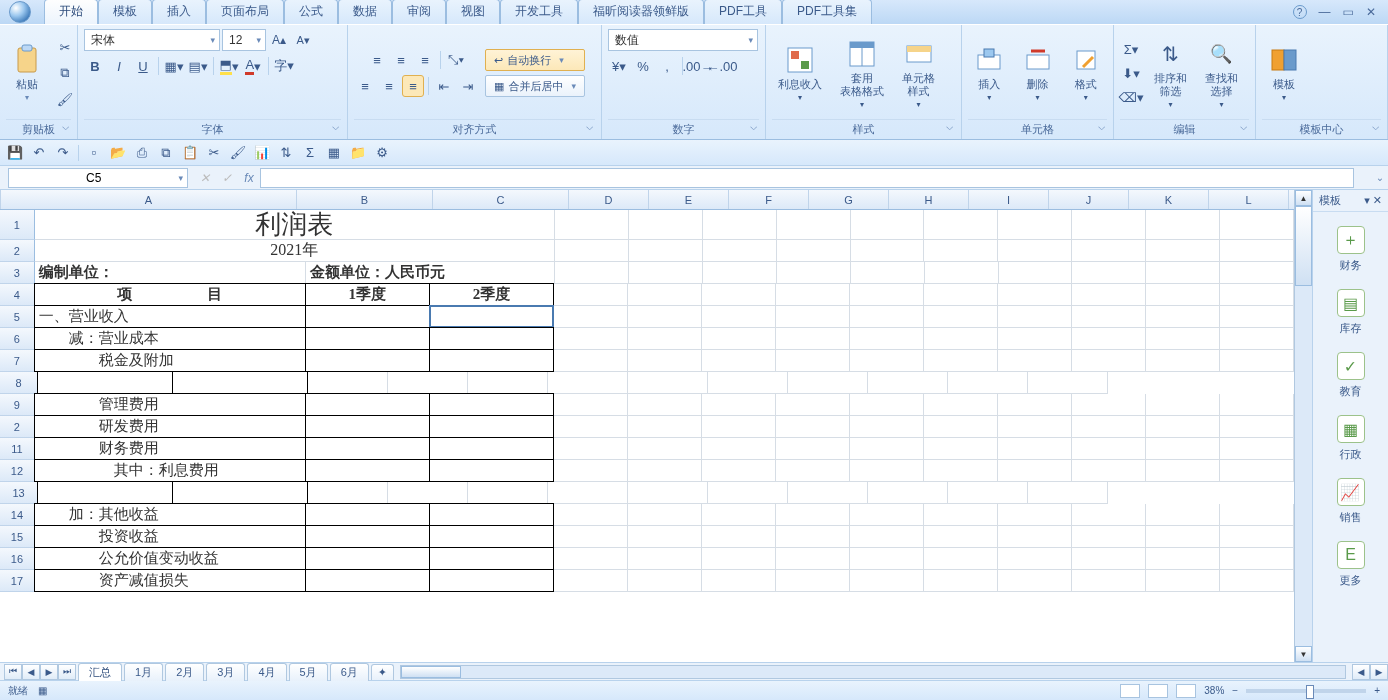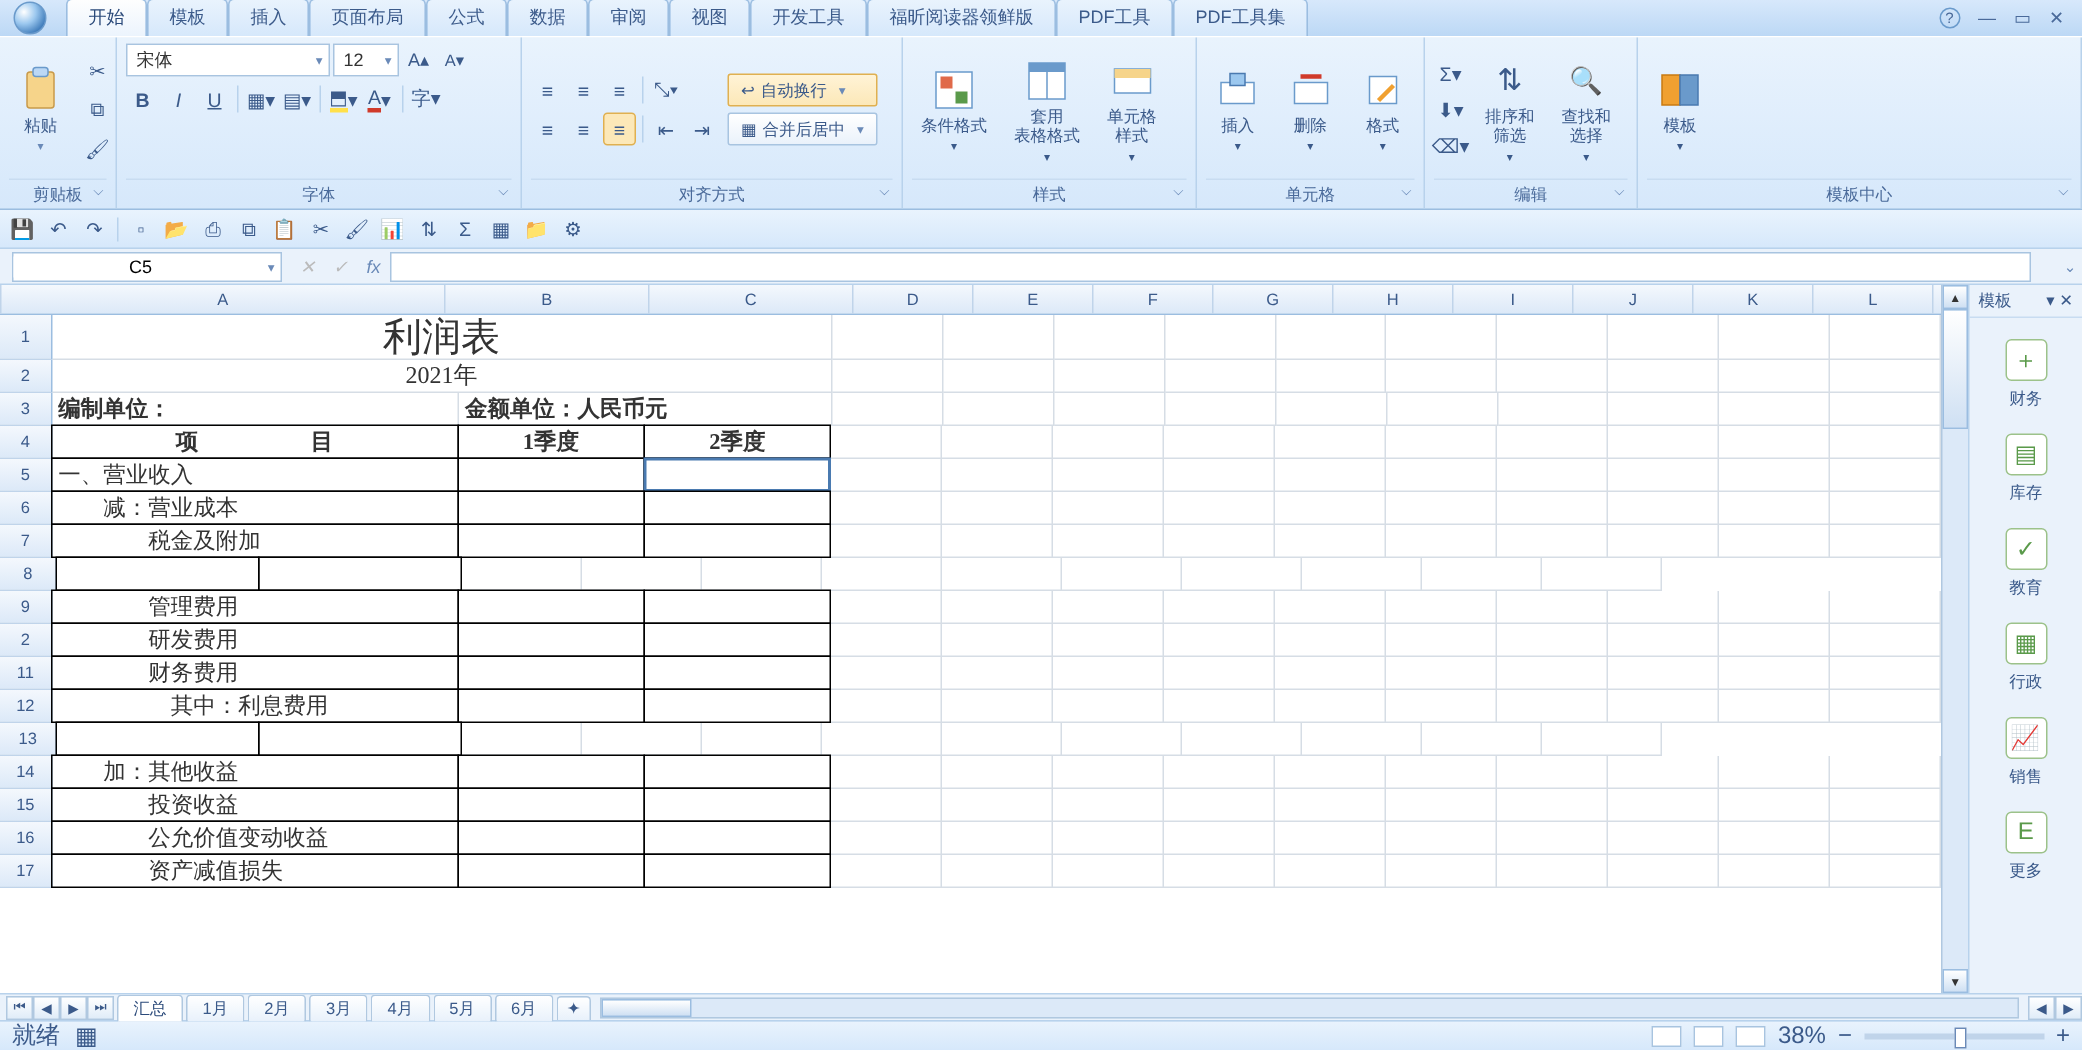--- a/index.html
+++ b/index.html
@@ -21,21 +21,21 @@
 .group-body { flex:1; display:flex; align-items:center; gap:6px; }
 .group-label { text-align:center; font-size:11px; color:#4a6a9a; padding-top:2px; border-top:1px solid #c8dcf1; margin-top:2px; position:relative; }
 .group-label::after { content:"⌵"; position:absolute; right:2px; font-size:9px; color:#6a8ab8; }
 .bigbtn { display:flex; flex-direction:column; align-items:center; justify-content:center; min-width:42px; height:84px; padding: 2px 6px; gap:2px; color:#3b5a8a; cursor:default; }
 .bigbtn .ico { width:32px; height:32px; display:flex; align-items:center; justify-content:center; }
 .bigbtn .lbl { font-size:11px; text-align:center; line-height:13px; }
 .smallbtns { display:flex; flex-direction:column; gap:4px; }
 .smbtn { width:22px; height:22px; border:1px solid transparent; border-radius:3px; display:flex; align-items:center; justify-content:center; color:#3b5a8a; cursor:default; font-size:13px; }
 .combo { height:22px; border:1px solid #a8c4e0; background:#fff; display:flex; align-items:center; padding:0 16px 0 6px; position:relative; font-size:12px; }
 .combo::after { content:"▾"; position:absolute; right:4px; font-size:9px; color:#6a8ab8; }
-.row { display:flex; gap:2px; align-items:center; }
+.row { display:flex; gap:2px; align-items:center;justify-content:center; }
 .stack { display:flex; flex-direction:column; gap:4px; }
 .longbtn { height:22px; border:1px solid #a8c4e0; background:linear-gradient(#fff,#eaf2fb); padding:0 8px; display:flex; align-items:center; gap:4px; color:#3b5a8a; border-radius:2px; font-size:11px; }
 .longbtn::after { content:"▾"; font-size:9px; color:#6a8ab8; margin-left:4px; }
 
 
 .qat { height: 26px; background: linear-gradient(#e9f3fd,#d6e8fb); border-bottom:1px solid #b8d2ec; display:flex; align-items:center; padding:0 6px; gap:6px; }
 .qat .qbtn { width:18px; height:18px; display:flex; align-items:center; justify-content:center; color:#3b5a8a; cursor:default; font-size:13px; }
 
 
 .fbar { height: 24px; background:#eaf2fb; border-bottom:1px solid #b8d2ec; display:flex; align-items:center; }
@@ -75,21 +75,21 @@
 
 .sheettabs { height:18px; background:#eaf2fb; border-top:1px solid #b8d2ec; display:flex; align-items:center; font-size:11px; color:#3b5a8a; }
 .navset { display:flex; gap:0; margin-left:4px; }
 .navbtn { width:18px; height:16px; border:1px solid #b0c8e0; background:linear-gradient(#fff,#e0ecf8); display:flex; align-items:center; justify-content:center; font-size:9px; }
 .stab { padding:1px 10px; border:1px solid #b0c8e0; border-bottom:none; border-radius:3px 3px 0 0; background:linear-gradient(#fff,#e8f1fb); margin-left:2px; cursor:default; }
 .stab.active { background:#fff; color:#2b4a7a; font-weight:500; }
 .hscroll { flex:1; height:14px; margin:0 6px; background:#dce9f8; border:1px solid #b0c8e0; position:relative; }
 .hscroll .thumb { position:absolute; left:0; top:0; bottom:0; width:60px; background:linear-gradient(#fff,#cfe0f3); border:1px solid #9bbde0; }
 
 
-.status { height:20px; background:linear-gradient(#e9f3fd,#d6e8fb); border-top:1px solid #b8d2ec; display:flex; align-items:center; padding:0 8px; font-size:16px; color:#3b5a8a; }
+.status { height:20px; background:linear-gradient(#e9f3fd,#d6e8fb); border-top:1px solid #b8d2ec; display:flex; align-items:center; padding:0 8px; font-size:10px; color:#3b5a8a; }
 .status .right { margin-left:auto; display:flex; align-items:center; gap:8px; }
 .viewbtn { width:20px; height:14px; border:1px solid #a8c4e0; background:#fff; }
 .zoomslider { width:120px; height:4px; background:#c0d4ea; position:relative; }
 .zoomslider::before { content:""; position:absolute; left:50%; top:-4px; width:6px; height:12px; background:#fff; border:1px solid #6a8ab8; }
 </style>
 </head>
 <body>
 
 <div class="titlebar">
   <div class="orb">
@@ -191,32 +191,46 @@
           </div>
         <div class="longbtn">
             <span>▦</span>
             <span>合并后居中</span>
           </div>
       </div>
     </div>
     <div class="group-label">对齐方式</div>
   </div>
 
+  <div class="group" style="width:164px">
+    <div class="group-body stack" style="align-items:flex-start">
+      <div class="combo" style="width:150px">数值</div>
+      <div class="row">
+        <div class="smbtn">¥▾</div>
+        <div class="smbtn">%</div>
+        <div class="smbtn">,</div>
+        <span style="width:1px;height:18px;background:#b8d2ec;margin:0 2px"></span>
+        <div class="smbtn">.00→</div>
+        <div class="smbtn">←.00</div>
+      </div>
+    </div>
+    <div class="group-label">数字</div>
+  </div>
 
   <div class="group" style="width:196px">
     <div class="group-body">
       <div class="bigbtn">
         <div class="ico">
             <svg width="28" height="28">
               <rect x="2" y="2" width="24" height="24" fill="#fff" stroke="#6a9acb"></rect>
               <rect x="5" y="5" width="8" height="8" fill="#e06a4a"></rect>
               <rect x="15" y="15" width="8" height="8" fill="#5a9a4a"></rect>
             </svg>
           </div>
-        <div class="lbl">条件格式</div>
+        <div class="lbl">利息收入</div>
           <div style="font-size:8px">▾</div>
       </div>
       <div class="bigbtn">
         <div class="ico">
             <svg width="28" height="28">
               <rect x="2" y="2" width="24" height="24" fill="#fff" stroke="#6a9acb"></rect>
               <rect x="2" y="2" width="24" height="6" fill="#6a9acb"></rect>
               <line x1="14" y1="2" x2="14" y2="26" stroke="#6a9acb"></line>
             </svg>
           </div>

